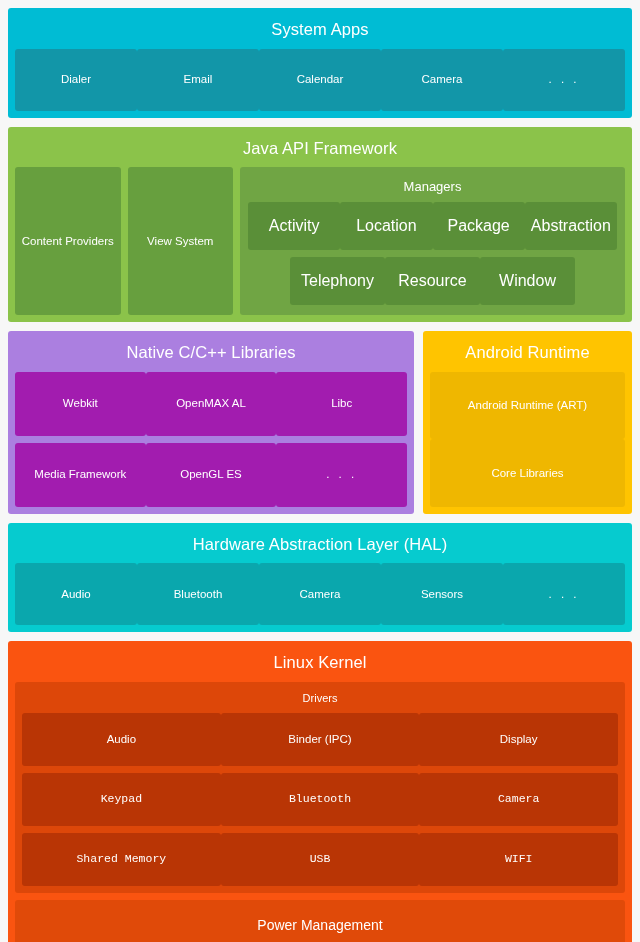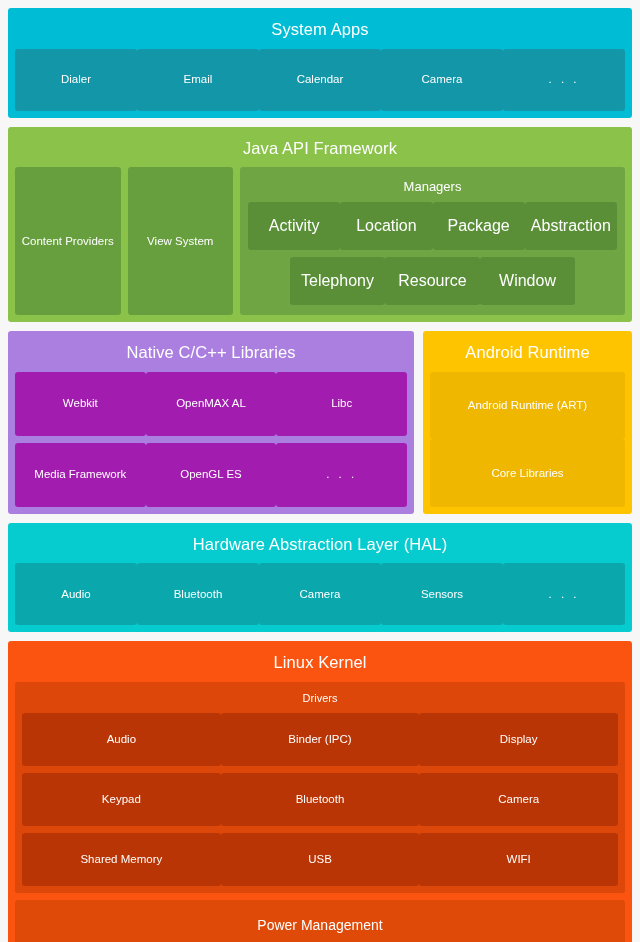--- a/index.html
+++ b/index.html
@@ -135,21 +135,21 @@
     padding: 7px;
   }
   .drivers-title {
     text-align: center;
     color: #ffffff;
     font-size: 11px;
     line-height: 1;
     padding: 4px 0 9px 0;
   }
   .drivers .tile { background: #b93505; height: 53px; }
-  .drivers .tile-row + .tile-row { margin-top: 7px; }
+  .drivers .tile-row + .tile-row { margin-top: 7px; font-family: Liberation Mono, monospace; }
   .power {
     margin-top: 7px;
     background: #e04a09;
     border-radius: 3px;
     height: 50px;
     display: flex;
     align-items: center;
     justify-content: center;
     color: #ffffff;
     font-size: 14px;

